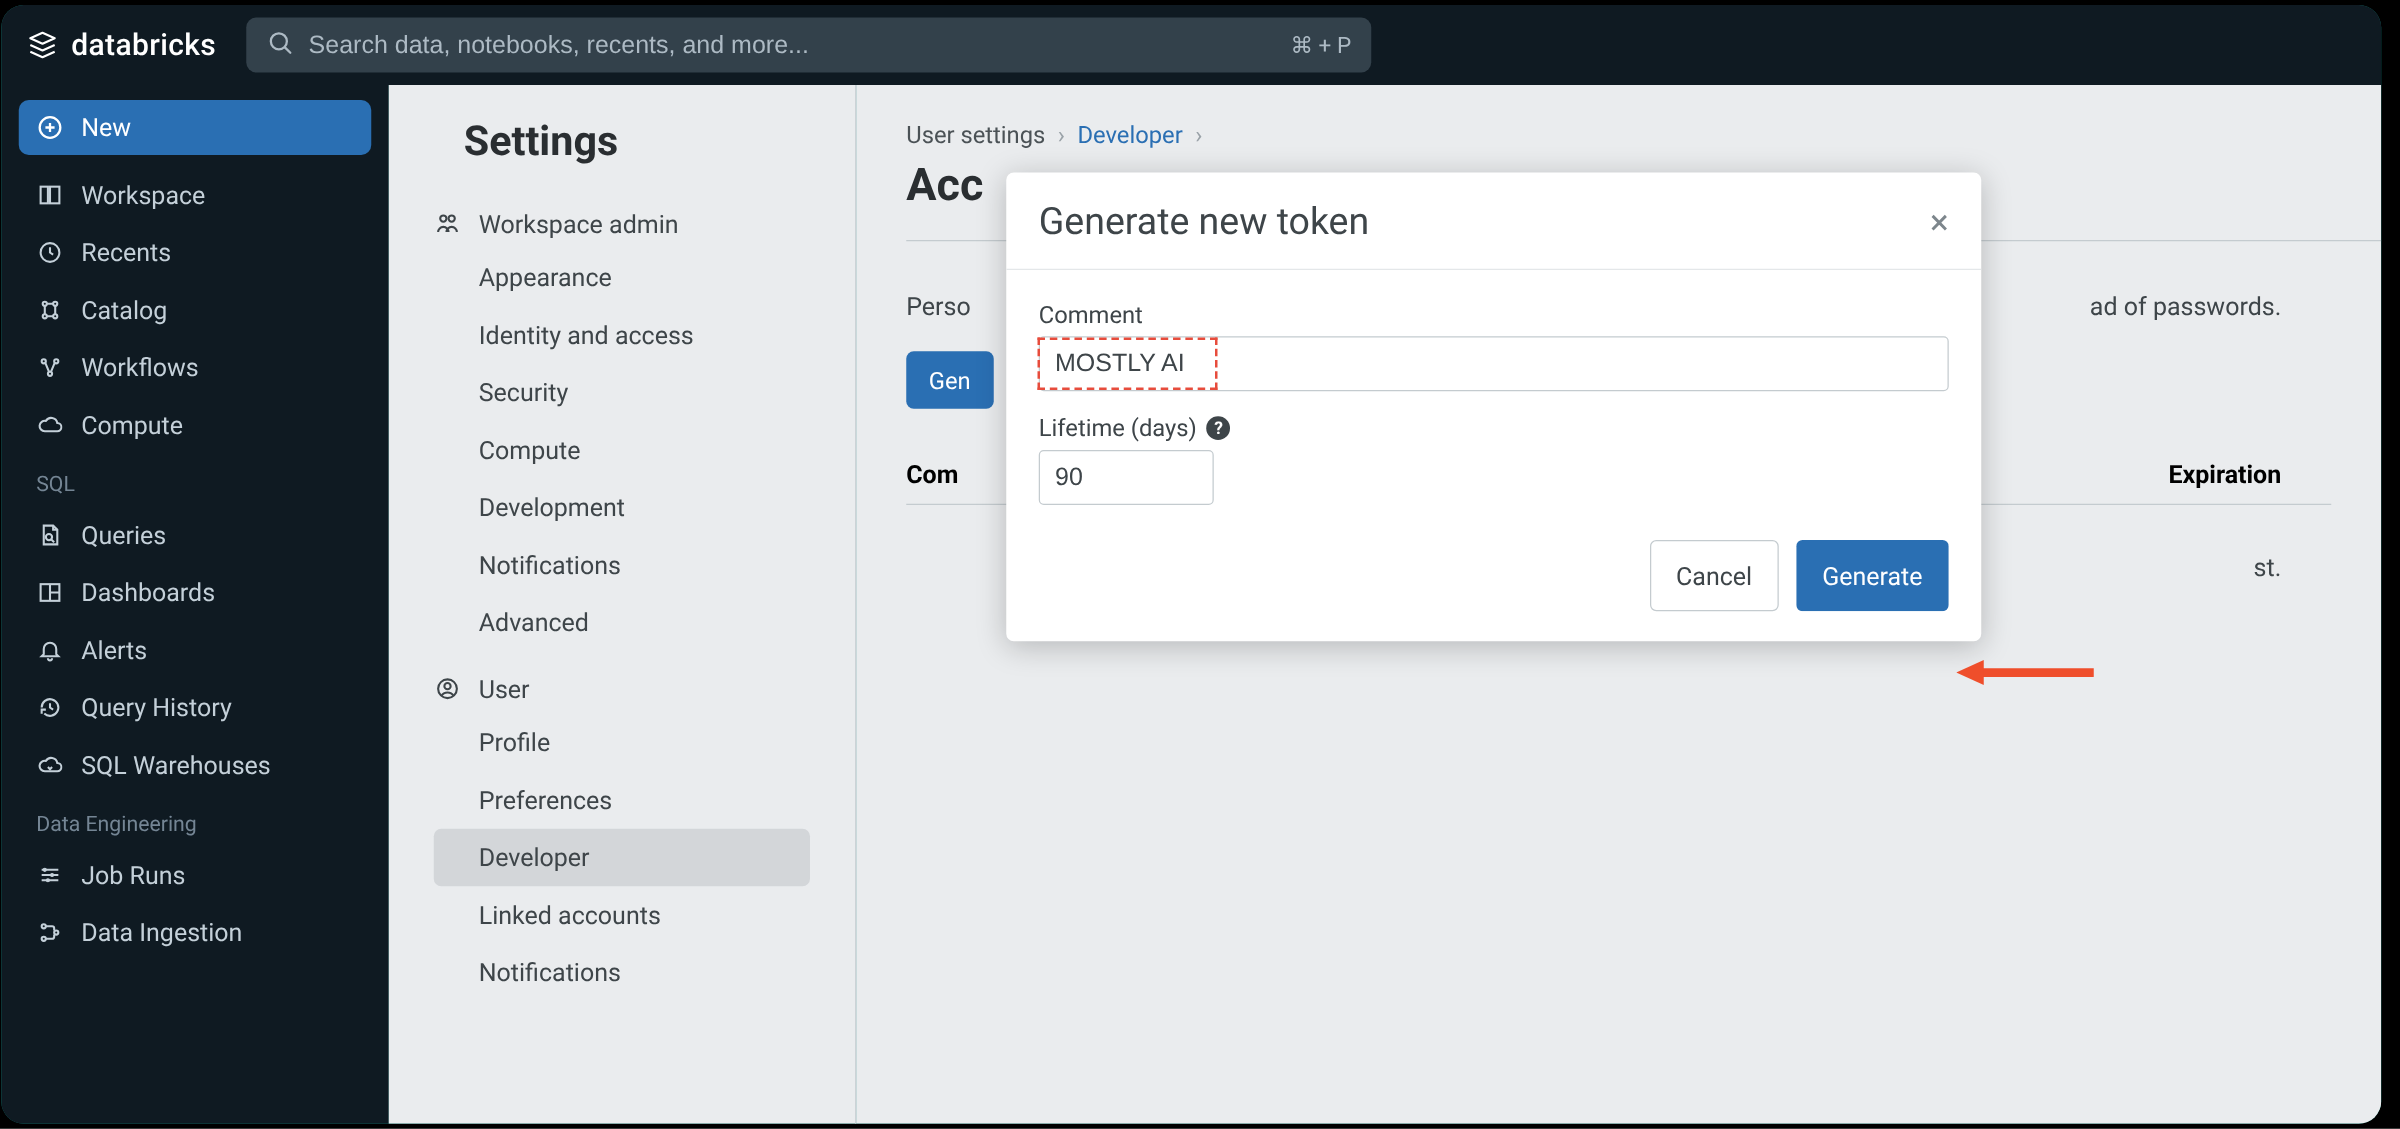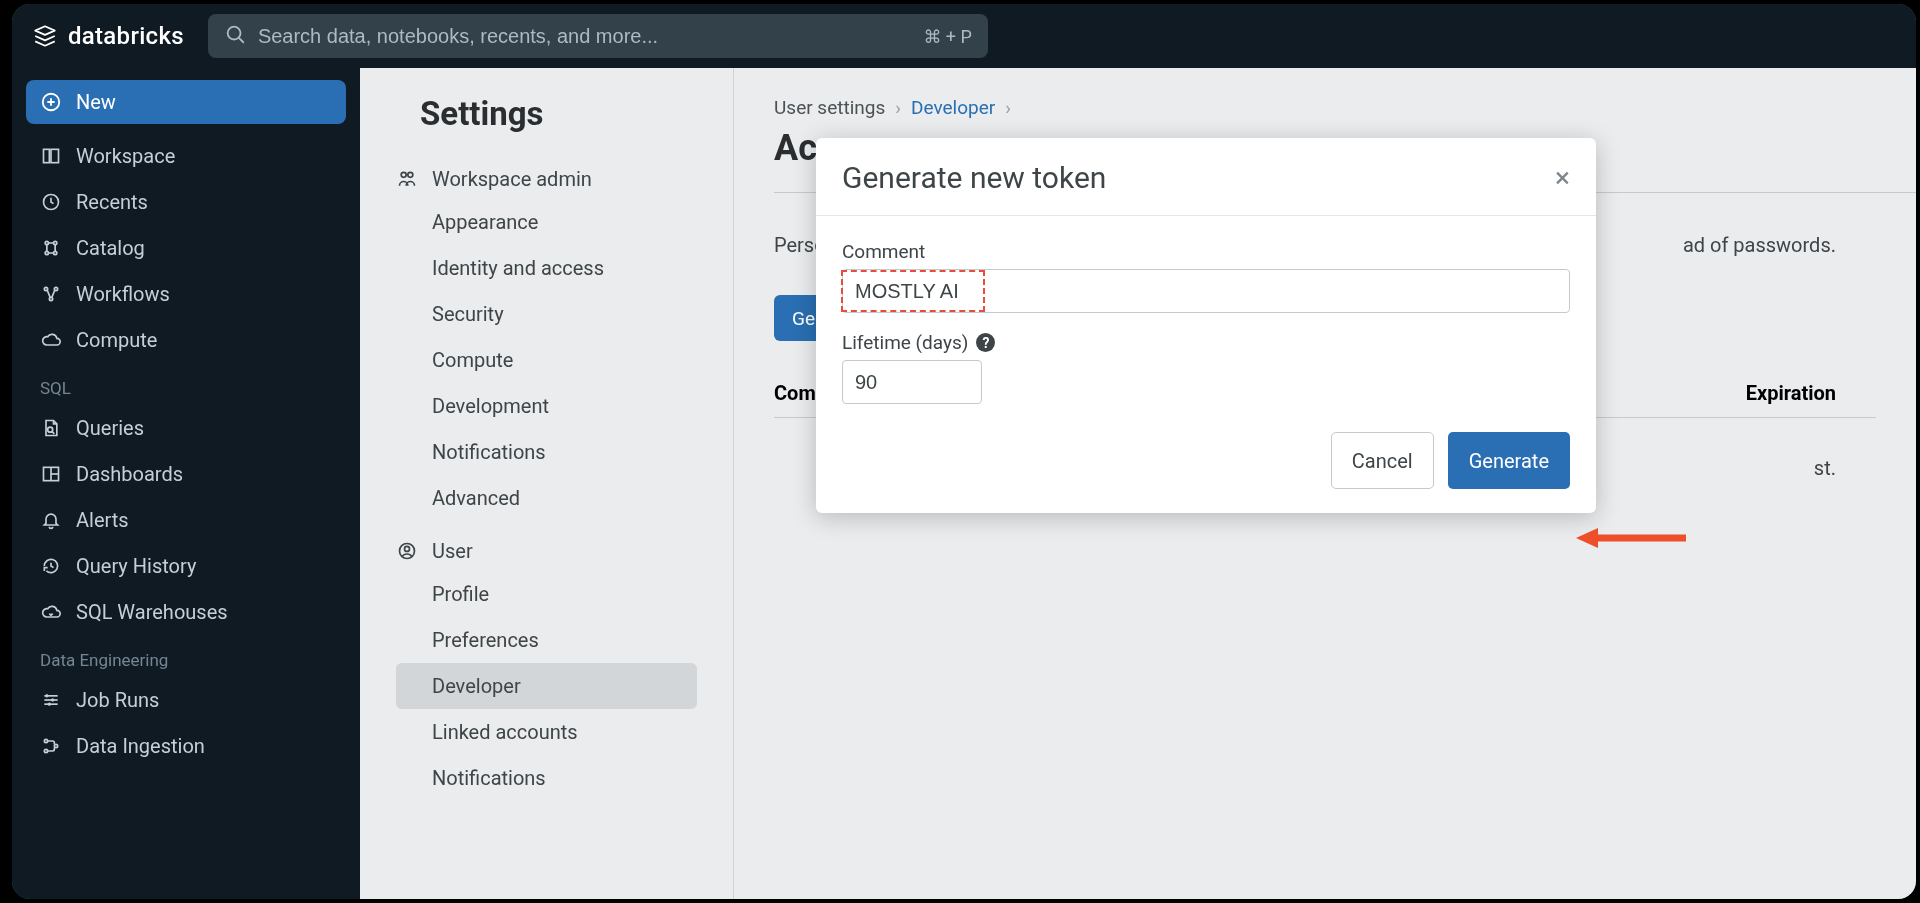--- a/index.html
+++ b/index.html
@@ -7,21 +7,21 @@
   body {
     font-family: -apple-system, BlinkMacSystemFont, "Segoe UI", Roboto, Helvetica, Arial, sans-serif;
     background: #000;
     width: 1920px;
     height: 903px;
     position: relative;
     overflow: hidden;
   }
   .frame {
     position: absolute;
-    left: 12px; top: 4px;
+    left: 1px; top: 4px;
     width: 1904px; height: 895px;
     border-radius: 18px;
     overflow: hidden;
     background: #0f766e;
   }
   
   .topbar {
     height: 64px;
     background: #0f1a22;
     display: flex;
@@ -35,21 +35,21 @@
     gap: 10px;
     color: #fff;
     font-weight: 500;
     letter-spacing: 0.3px;
     font-size: 24px;
   }
   .brand-icon svg { display:block; }
   .search {
     margin-left: 10px;
     height: 44px;
-    width: 780px;
+    width: 900px;
     background: #33414b;
     border-radius: 8px;
     display: flex;
     align-items: center;
     padding: 0 16px;
     gap: 12px;
     color: #adbac4;
   }
   .search-input {
     flex: 1 1 auto;
@@ -67,21 +67,21 @@
   }
 
   .body {
     position: absolute;
     top: 64px; left: 0; right: 0; bottom: 0;
     display: flex;
   }
 
   
   .sidenav {
-    width: 348px;
+    width: 310px;
     background: #0f1a22;
     padding: 12px 14px;
     color: #c4d0d9;
     display: flex;
     flex-direction: column;
     gap: 2px;
   }
   .nav-btn {
     display: flex;
     align-items: center;
@@ -160,21 +160,21 @@
   .breadcrumb a { color: #2a6fb3; text-decoration:none; }
   .chev { color: #9aa2a8; }
   .main-desc {
     margin-top: 40px;
     font-size: 20px;
     color: #3e4549;
     white-space: nowrap;
     overflow: hidden;
   }
   .gen-btn {
-    margin-top: 38px;
+    margin-top: 24px;
     display: inline-flex;
     align-items: center;
     height: 46px;
     padding: 0 18px;
     background: #2a6fb3;
     color: #fff;
     font-size: 19px;
     border-radius: 6px;
   }
   .table-hdr {

